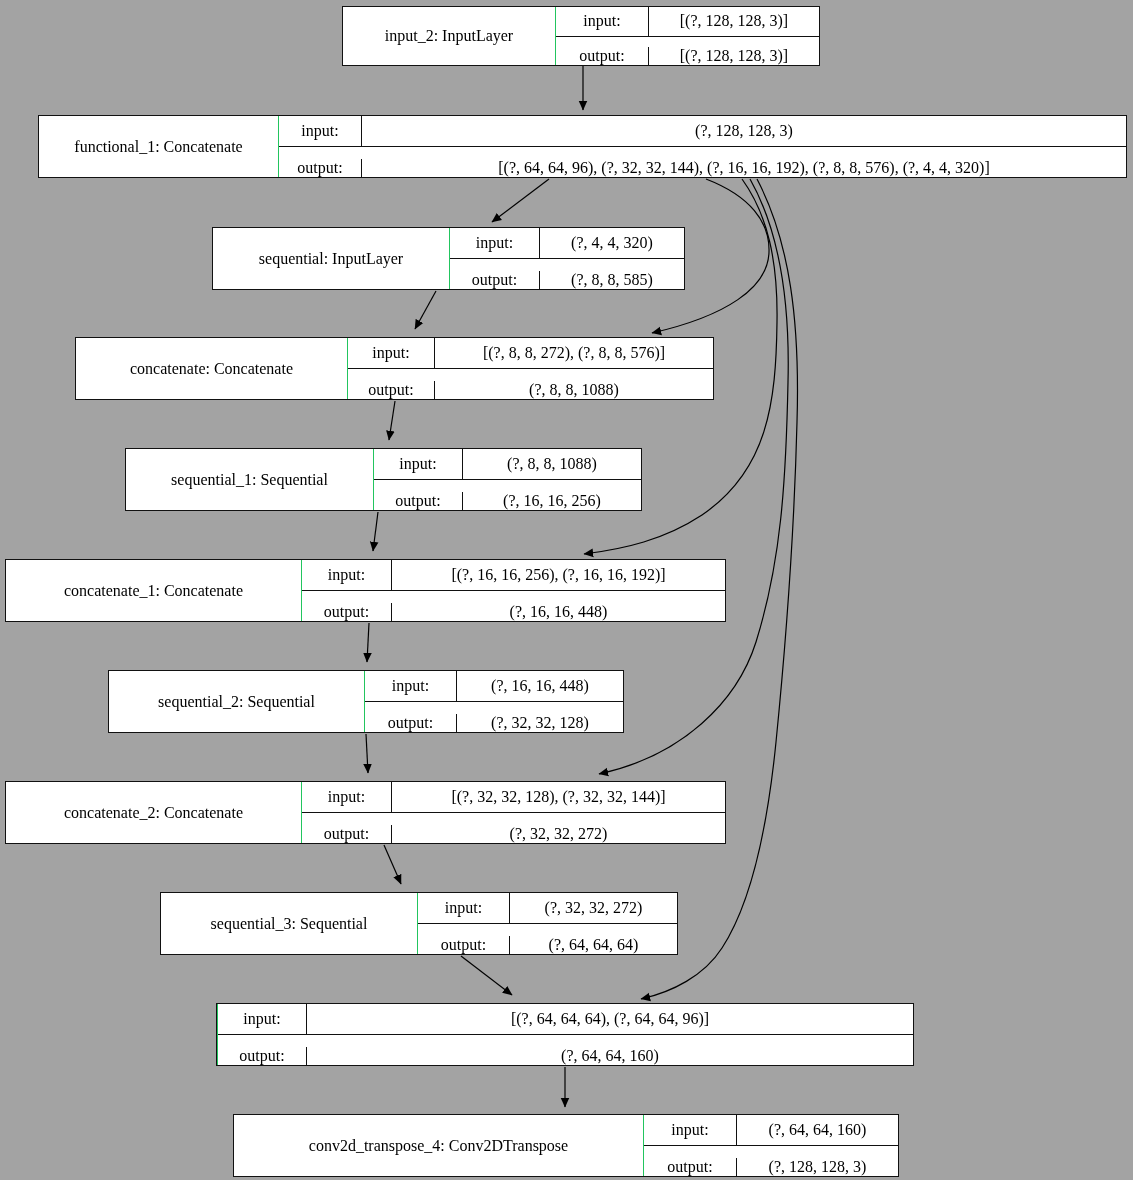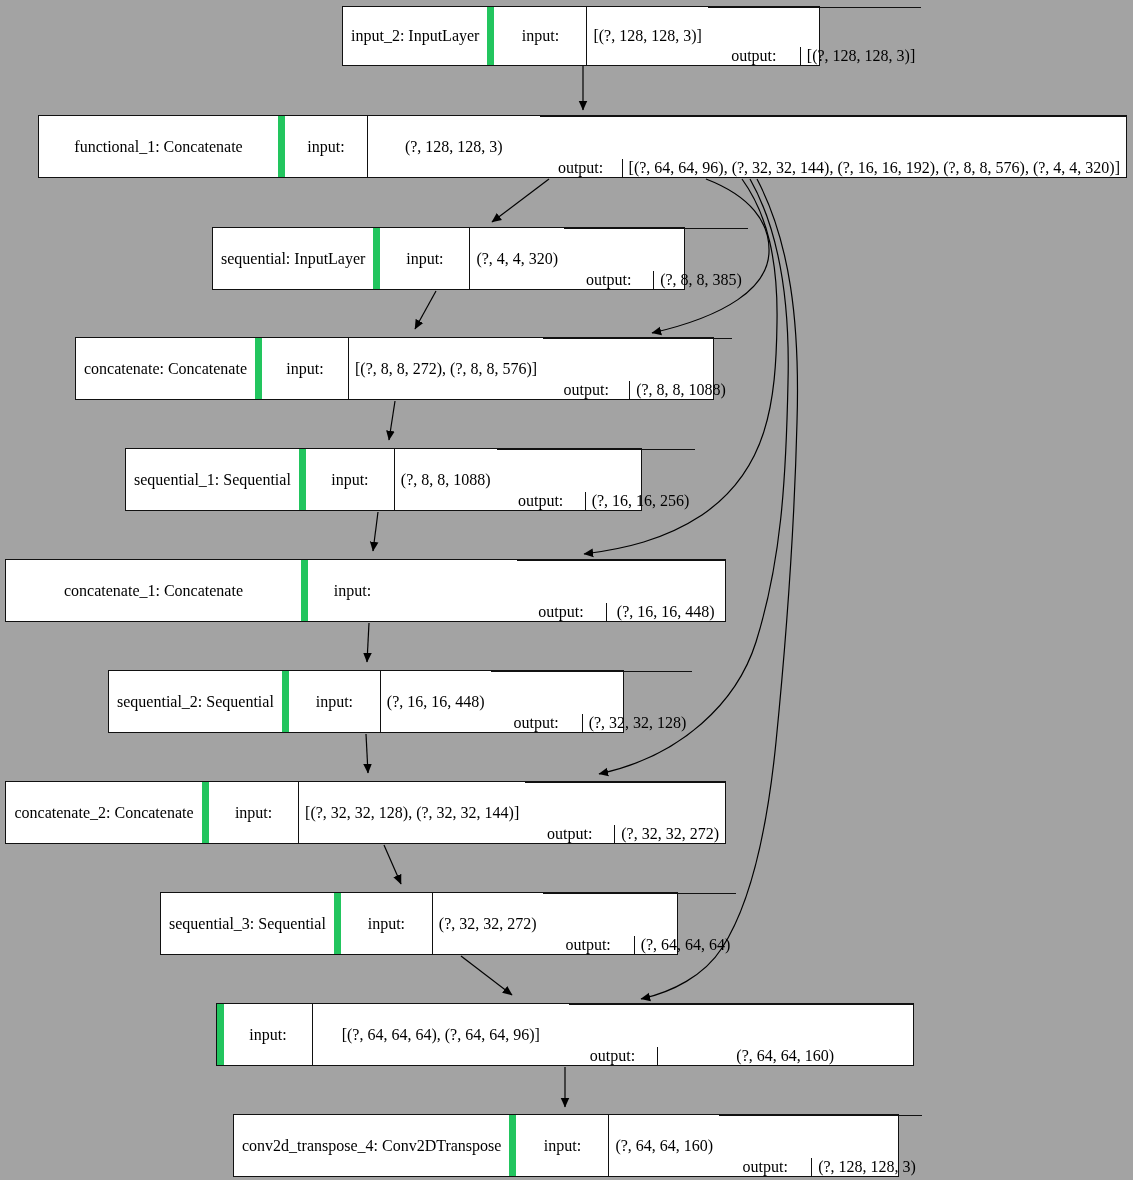--- a/index.html
+++ b/index.html
@@ -42,22 +42,22 @@
     display: flex;
     align-items: center;
     justify-content: center;
     text-align: center;
     box-sizing: border-box;
     padding: 0 8px;
   }
   .node .io {
     flex: 1;
     display: flex;
-    flex-direction: row;
-    border-left: 7px solid #22c55e;
+    flex-direction: column;
+    border-left: 1px solid #22c55e;
     box-sizing: border-box;
   }
   .node .row {
     flex: 1;
     display: flex;
     align-items: stretch;
     box-sizing: border-box;
   }
   .node .row + .row {
     border-top: 1px solid #111;
@@ -142,21 +142,21 @@
 
   <div class="node" style="left:212px; top:227px; width:473px; height:63px;">
     <div class="name" style="width:236px;">sequential: InputLayer</div>
     <div class="io">
       <div class="row">
         <div class="key" style="width:89px;">input:</div>
         <div class="val">(?, 4, 4, 320)</div>
       </div>
       <div class="row">
         <div class="key" style="width:89px;">output:</div>
-        <div class="val">(?, 8, 8, 385)</div>
+        <div class="val">(?, 8, 8, 585)</div>
       </div>
     </div>
   </div>
 
   <div class="node" style="left:75px; top:337px; width:639px; height:63px;">
     <div class="name" style="width:271px;">concatenate: Concatenate</div>
     <div class="io">
       <div class="row">
         <div class="key" style="width:86px;">input:</div>
         <div class="val">[(?, 8, 8, 272), (?, 8, 8, 576)]</div>
@@ -180,20 +180,21 @@
         <div class="val">(?, 16, 16, 256)</div>
       </div>
     </div>
   </div>
 
   <div class="node" style="left:5px; top:559px; width:721px; height:63px;">
     <div class="name" style="width:295px;">concatenate_1: Concatenate</div>
     <div class="io">
       <div class="row">
         <div class="key" style="width:89px;">input:</div>
+        <div class="val">[(?, 16, 16, 256), (?, 16, 16, 192)]</div>
       </div>
       <div class="row">
         <div class="key" style="width:89px;">output:</div>
         <div class="val">(?, 16, 16, 448)</div>
       </div>
     </div>
   </div>
 
   <div class="node" style="left:108px; top:670px; width:516px; height:63px;">
     <div class="name" style="width:255px;text-align:right;">sequential_2: Sequential</div>

